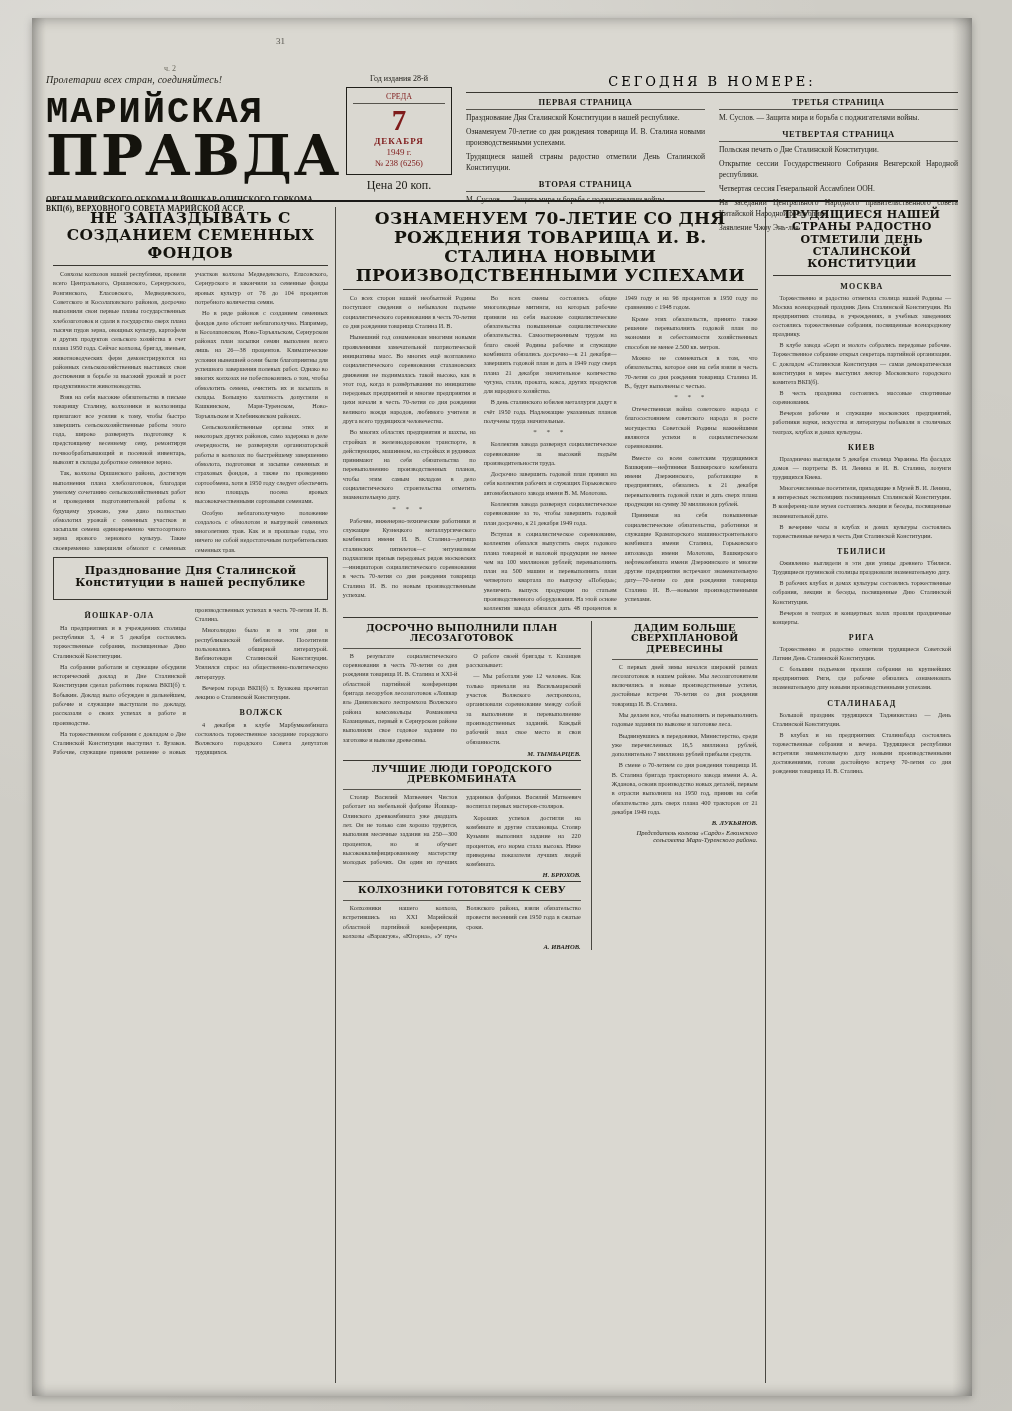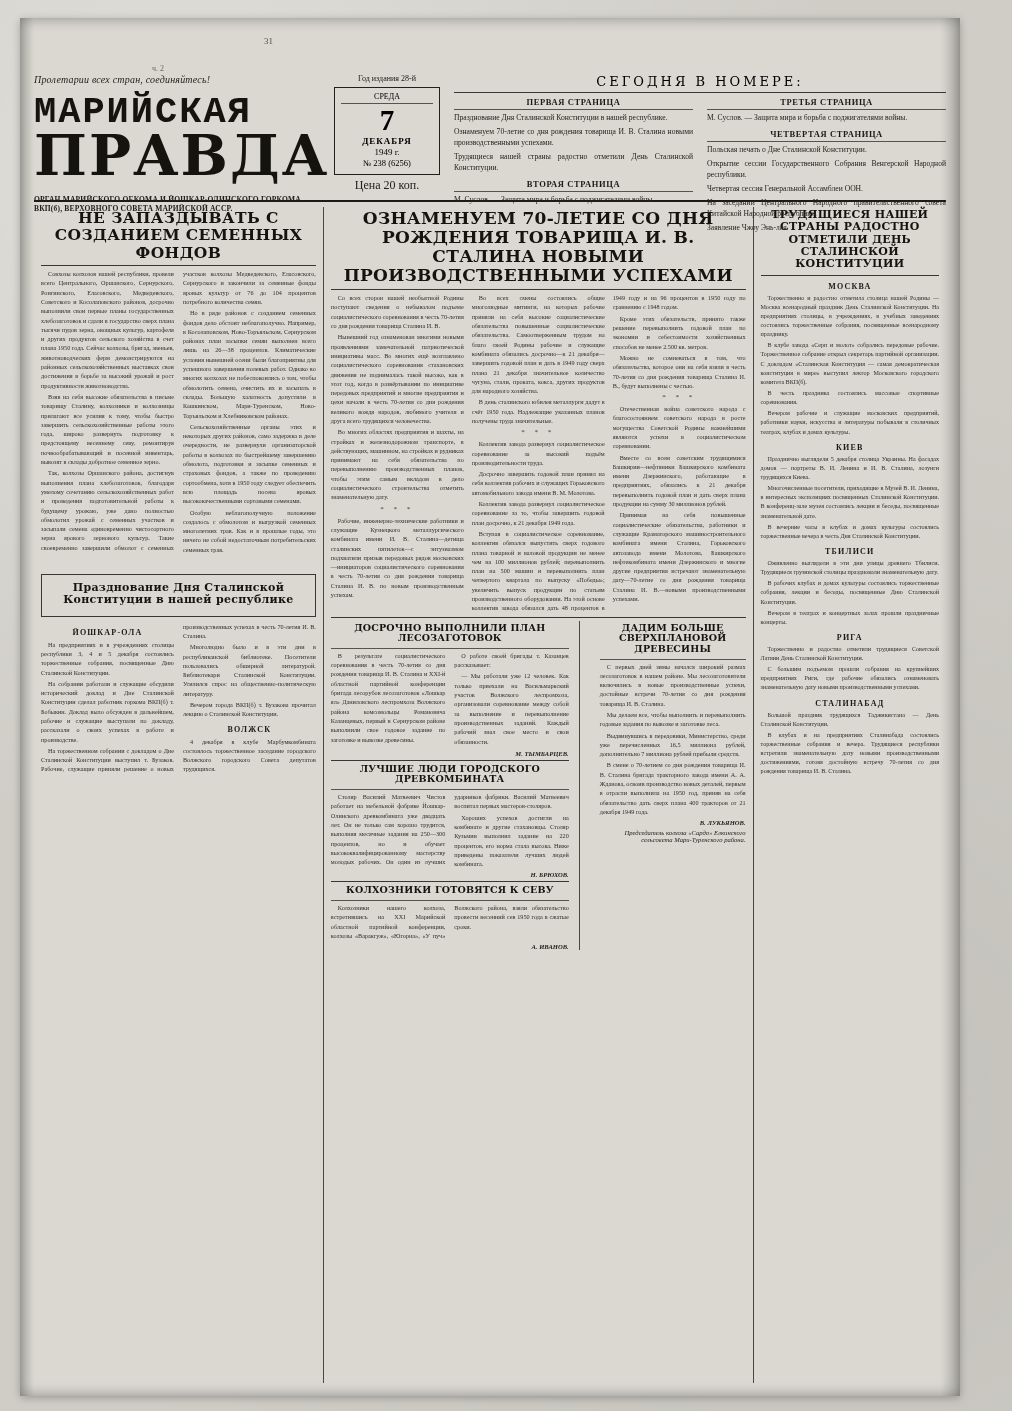--- a/index.html
+++ b/index.html
@@ -6,39 +6,39 @@
   body{font-family:"Liberation Serif",serif;}
   .page{
     position:relative;width:1012px;height:1411px;
     background:#cfcdc6;
     background-image:
       radial-gradient(circle at 18% 12%, rgba(255,255,255,0.35), rgba(255,255,255,0) 45%),
       radial-gradient(circle at 82% 78%, rgba(0,0,0,0.06), rgba(0,0,0,0) 55%);
     overflow:hidden;
   }
   .sheet{
-    position:absolute;left:20px;top:18px;width:940px;height:1378px;
+    position:absolute;left:32px;top:18px;width:940px;height:1378px;
     background:#d8d6cf;
     box-shadow:0 0 14px rgba(0,0,0,0.35) inset, 0 2px 8px rgba(0,0,0,0.25);
     filter:contrast(1.02);
   }
   .inner{position:absolute;left:14px;top:12px;right:14px;bottom:10px;}
   
   .mast{position:relative;height:170px;border-bottom:2px solid #1d1c1a;}
   .slogan{font-style:italic;font-size:10px;letter-spacing:.2px;color:#26251f;}
   .paper-title{
     font-family:"DejaVu Serif",serif;font-weight:bold;
     letter-spacing:2px;color:#16150f;line-height:.92;
   }
   .t1{font-size:37px;}
   .t2{font-size:56px;}
   .organ{font-size:7.5px;font-weight:bold;letter-spacing:.2px;line-height:1.25;color:#22211c;}
   .datebox{
     border:1.5px solid #22211c;text-align:center;padding:4px 6px 5px;
-    line-height:1.15;color:#000000;
+    line-height:1.15;color:#7f1d1d;
   }
   .datebox .yr{font-size:8px;}
   .datebox .big{font-size:29px;font-weight:bold;line-height:1;margin:1px 0 1px;}
   .datebox .mn{font-size:9px;font-weight:bold;letter-spacing:1px;}
   .datebox .y2{font-size:9px;}
   .datebox .no{font-size:8.5px;}
   .year-top{font-size:8px;text-align:center;color:#22211c;}
   .price{font-size:12px;text-align:center;margin-top:3px;color:#22211c;}
   .today-h{
     font-family:"DejaVu Serif",serif;font-weight:normal;font-size:13px;letter-spacing:3px;
@@ -62,21 +62,21 @@
   .h-main{font-size:15.5px;letter-spacing:.4px;}
   .h-mid{font-size:17px;letter-spacing:.3px;}
   .h-small{font-size:11px;letter-spacing:.3px;}
   .h-tiny{font-size:9.5px;letter-spacing:.2px;}
   .body-text{font-size:6.2px;line-height:1.5;text-align:justify;color:#32312c;
     text-indent:7px;margin:0 0 2px;}
   .two{column-count:2;column-gap:9px;}
   .three{column-count:3;column-gap:8px;}
   .sig{font-size:6.6px;text-align:right;font-weight:bold;font-style:italic;margin-top:3px;color:#26251f;}
   .stars{text-align:center;font-size:7px;letter-spacing:4px;margin:3px 0;color:#3a3833;}
-  .boxed{border:1px solid #3a3833;padding:5px 6px;margin-top:20px;}
+  .boxed{border:1px solid #3a3833;padding:5px 6px;margin-top:3px;}
   .city{font-size:8px;font-weight:bold;text-align:center;letter-spacing:1.2px;margin:6px 0 3px;color:#1d1c17;}
   .rightcol .body-text{font-size:6.1px;}
   .corner-num{position:absolute;top:6px;left:230px;font-size:9px;color:#55534c;}
   .corner-scribble{position:absolute;top:34px;left:118px;font-size:8px;color:#6b695f;}
   .edge-dark{position:absolute;right:0;top:0;width:20px;height:100%;
     background:linear-gradient(90deg, rgba(0,0,0,0) 0%, rgba(0,0,0,0.18) 100%);}
   .edge-dark-l{position:absolute;left:0;top:0;width:14px;height:100%;
     background:linear-gradient(270deg, rgba(0,0,0,0) 0%, rgba(0,0,0,0.14) 100%);}
   .flex{display:flex;}
 </style>

